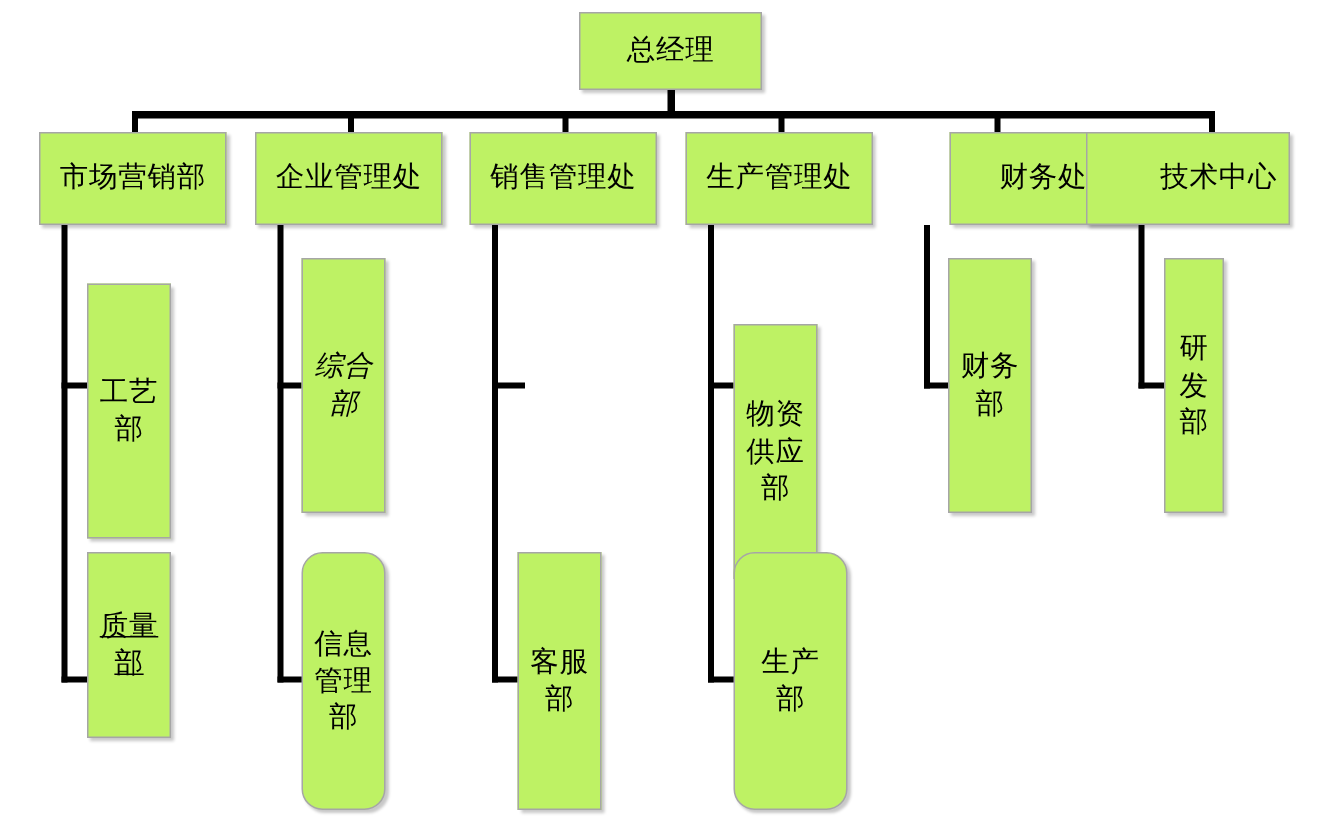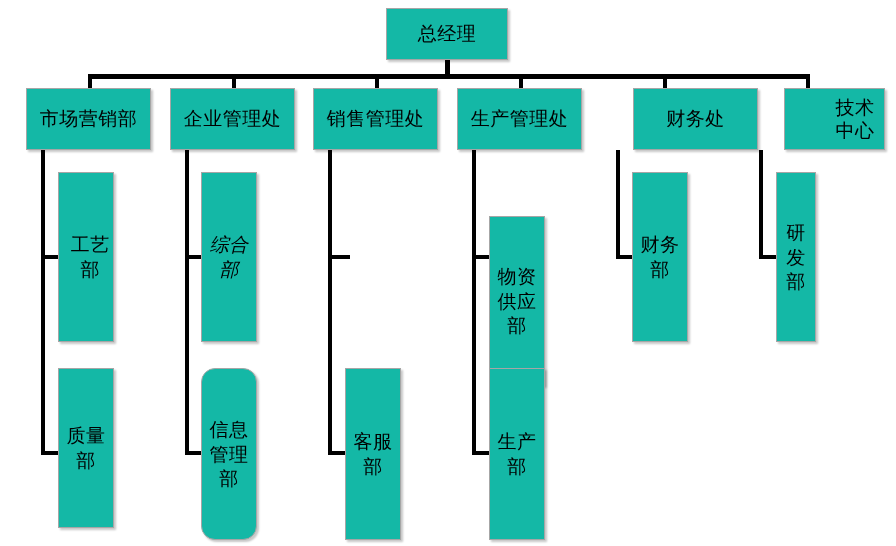--- a/index.html
+++ b/index.html
@@ -15,21 +15,21 @@
     position: relative;
     width: 896px;
     height: 546px;
     background: #ffffff;
     overflow: hidden;
   }
   
   .node {
     position: absolute;
     box-sizing: border-box;
-    background: #14b8a6;
+    background: #bef264;
     border: 1px solid #a6a6a6;
     box-shadow: 2px 2px 2px rgba(0,0,0,0.22);
     display: flex;
     align-items: center;
     justify-content: center;
     z-index: 3;
   }
   .node .label {
     display: block;
     text-align: center;
@@ -103,46 +103,46 @@
   </div>
   <div class="node division" style="left:313px; top:88px; width:125px; height:62px;align-items:center;">
     <span class="label">销售管理处</span>
   </div>
   <div class="node division" style="left:457px; top:88px; width:125px; height:62px;">
     <span class="label">生产管理处</span>
   </div>
   <div class="node division" style="left:601px; top:88px; width:125px; height:62px;margin-left:32px;">
     <span class="label">财务处</span>
   </div>
-  <div class="node division" style="left:784px; top:88px; width:101px; height:62px;padding-left:41px;">
+  <div class="node division" style="left:724px; top:88px; width:136px; height:62px;padding-left:41px;">
     <span class="label">技术中心</span>
   </div>
 
-  <div class="node leaf" style="left:58px; top:172px; width:56px; height:170px;justify-content:flex-end;">
+  <div class="node leaf" style="left:58px; top:189px; width:56px; height:170px;">
     <span class="label">工艺部</span>
   </div>
   <div class="node leaf" style="left:201px; top:172px; width:56px; height:170px;font-style:italic;">
     <span class="label">综合部</span>
   </div>
   <div class="node leaf" style="left:489px; top:172px; width:56px; height:170px;margin-top:44px;">
     <span class="label">物资供应部</span>
   </div>
   <div class="node leaf" style="left:632px; top:172px; width:56px; height:170px;">
     <span class="label">财务部</span>
   </div>
   <div class="node leaf" style="left:776px; top:172px; width:40px; height:170px;">
     <span class="label">研发部</span>
   </div>
 
-  <div class="node leaf" style="left:58px; top:368px; width:56px; height:160px;">
+  <div class="node leaf" style="left:58px; top:368px; width:56px; height:124px;text-decoration:underline;">
     <span class="label">质量部</span>
   </div>
   <div class="node leaf" style="left:201px; top:368px; width:56px; height:172px;border-radius:14px;">
     <span class="label">信息管理部</span>
   </div>
   <div class="node leaf" style="left:345px; top:368px; width:56px; height:172px;">
     <span class="label">客服部</span>
   </div>
-  <div class="node leaf" style="left:489px; top:368px; width:56px; height:172px;">
+  <div class="node leaf" style="left:489px; top:368px; width:76px; height:172px;border-radius:14px;">
     <span class="label">生产部</span>
   </div>
 
 </div>
 
 </body></html>

